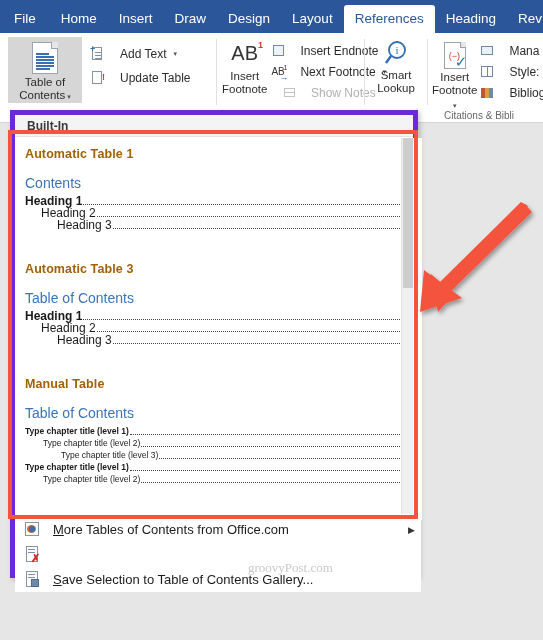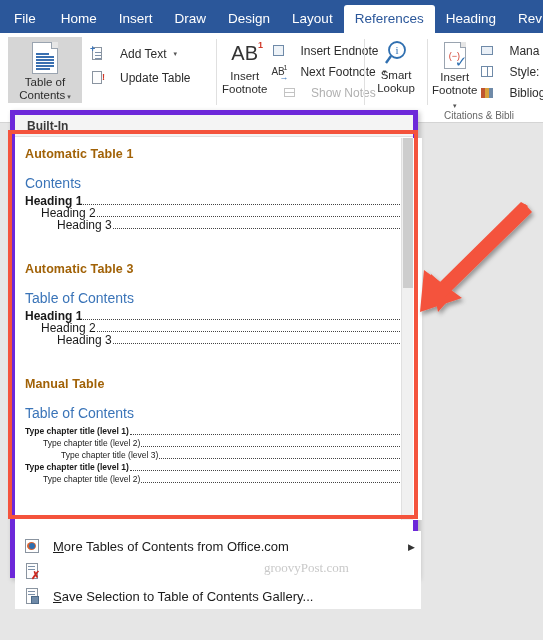--- a/index.html
+++ b/index.html
@@ -148,21 +148,21 @@
   .toc-row .pg { flex: 0 0 auto; }
   .lvl1 { font-weight: bold; padding-left: 0; }
   .lvl2 { padding-left: 16px; }
   .lvl3 { padding-left: 32px; }
   .lvl1m { font-weight: bold; font-size: 8.5px; }
   .lvl2m { padding-left: 18px; font-size: 8.5px; }
   .lvl3m { padding-left: 36px; font-size: 8.5px; }
 
   
   .menulist {
-    position: absolute; left: 0; top: 416px;
+    position: absolute; left: 0; top: 399px;
     width: 406px; height: 78px;
     background: #ffffff;
     padding-top: 3px;
   }
   .menuitem {
     display: flex; align-items: center;
     height: 25px; padding: 0 6px 0 8px;
     font-size: 13px; color: #1b1b1b; cursor: default;
   }
   .mi-icon {
@@ -197,21 +197,21 @@
     pointer-events: none;
     z-index: 40;
   }
   .arrowsvg {
     position: absolute; left: 400px; top: 200px;
     width: 143px; height: 130px;
     z-index: 41; pointer-events: none;
   }
 
   .watermark {
-    position: absolute; left: 264px; top: 560px;
+    position: absolute; left: 248px; top: 560px;
     font-size: 13px; color: #c9c9c9;
     font-family: "Liberation Serif", serif;
     z-index: 30;
   }
   .rightbg {
     position: absolute; left: 418px; top: 123px;
     width: 125px; height: 517px; background: #e6e6e6;
   }
   .bottombg {
     position: absolute; left: 0; top: 578px;

